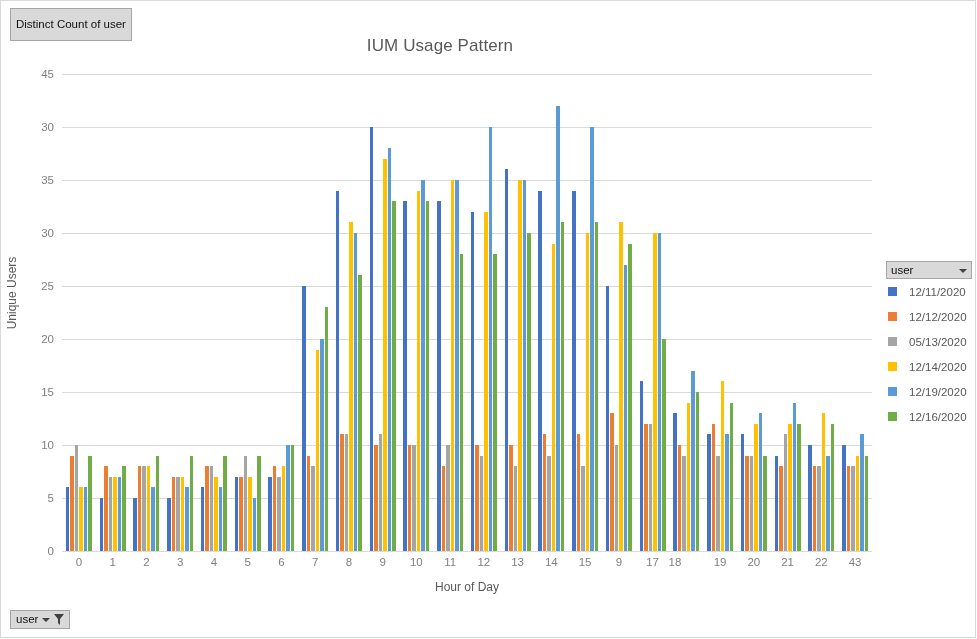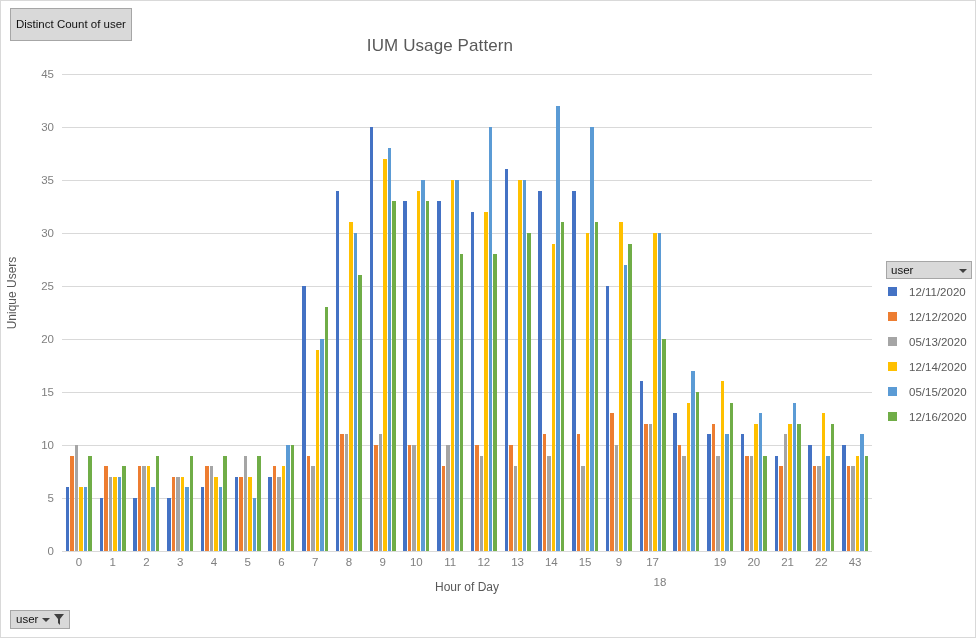--- a/index.html
+++ b/index.html
@@ -439,21 +439,21 @@
     <div class="x-tick-label" style="left: 266.875px;">8</div>
     <div class="x-tick-label" style="left: 300.625px;">9</div>
     <div class="x-tick-label" style="left: 334.375px;">10</div>
     <div class="x-tick-label" style="left: 368.125px;">11</div>
     <div class="x-tick-label" style="left: 401.875px;">12</div>
     <div class="x-tick-label" style="left: 435.625px;">13</div>
     <div class="x-tick-label" style="left: 469.375px;">14</div>
     <div class="x-tick-label" style="left: 503.125px;">15</div>
     <div class="x-tick-label" style="left: 536.875px;">9</div>
     <div class="x-tick-label" style="left: 570.625px;">17</div>
-    <div class="x-tick-label" style="left: 578px; margin-top: 20px;">18</div>
+    <div class="x-tick-label" style="left: 593px;">18</div>
     <div class="x-tick-label" style="left: 638.125px;">19</div>
     <div class="x-tick-label" style="left: 671.875px;">20</div>
     <div class="x-tick-label" style="left: 705.625px;">21</div>
     <div class="x-tick-label" style="left: 739.375px;">22</div>
     <div class="x-tick-label" style="left: 773.125px;">43</div>
   </div>
 
 <div id="legend">
   <div id="legend-field-button">
     <span>user</span>
@@ -471,21 +471,21 @@
       <div class="legend-item">
         <span class="legend-swatch" style="background: rgb(165, 165, 165);"></span>
         <span>05/13/2020</span>
       </div>
       <div class="legend-item">
         <span class="legend-swatch" style="background: rgb(255, 192, 0);"></span>
         <span>12/14/2020</span>
       </div>
       <div class="legend-item">
         <span class="legend-swatch" style="background: rgb(91, 155, 213);"></span>
-        <span>05/15/2020</span>
+        <span>12/19/2020</span>
       </div>
       <div class="legend-item">
         <span class="legend-swatch" style="background: rgb(112, 173, 71);"></span>
         <span>12/16/2020</span>
       </div>
     </div>
 </div>
 
 <div class="field-button" id="hour-field-button">
   <span>user</span>

